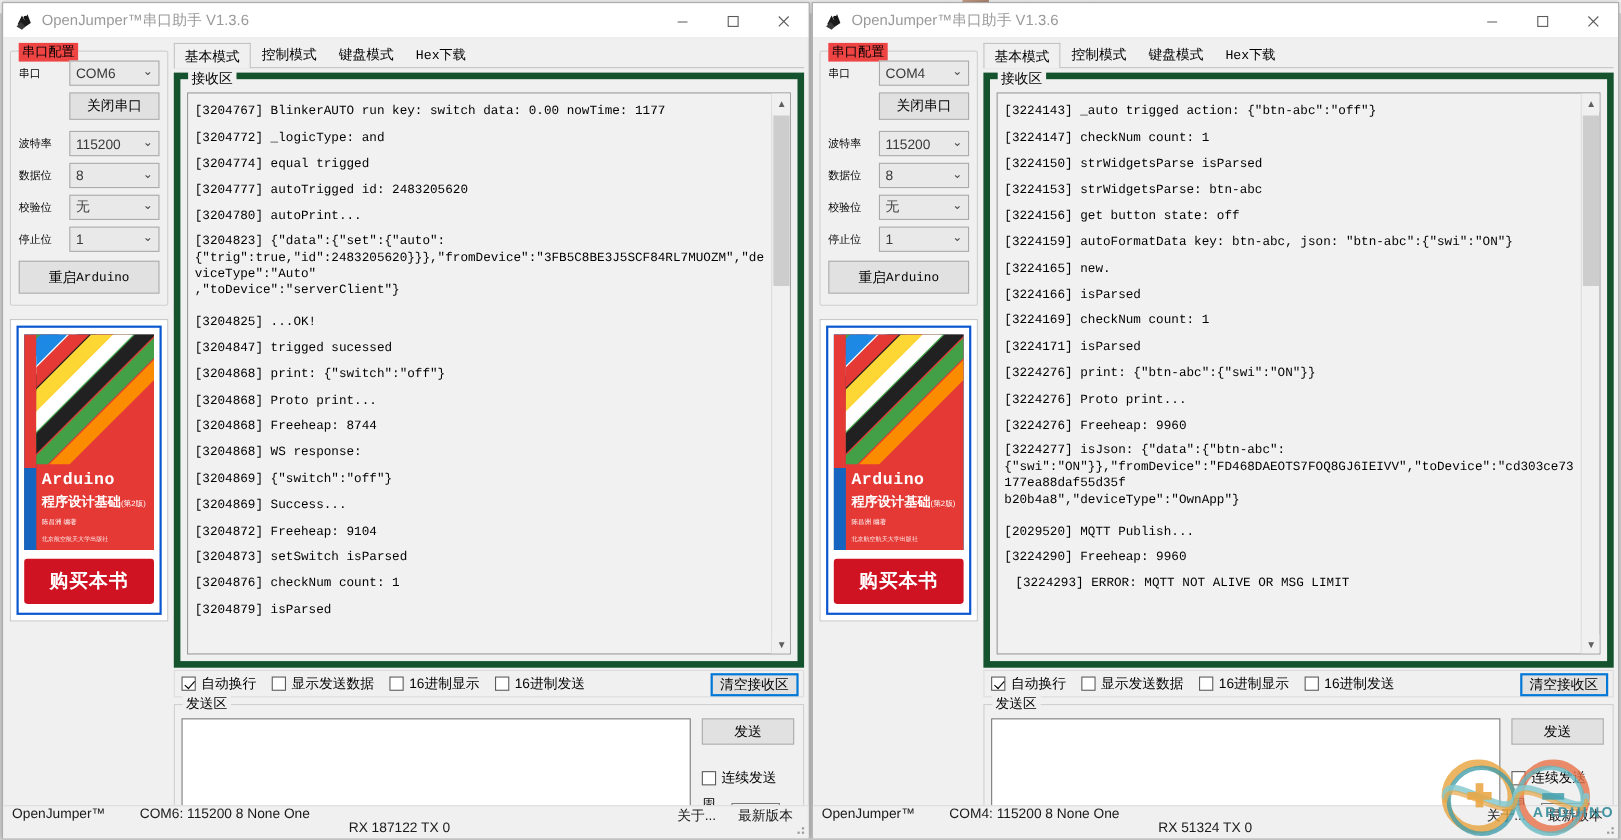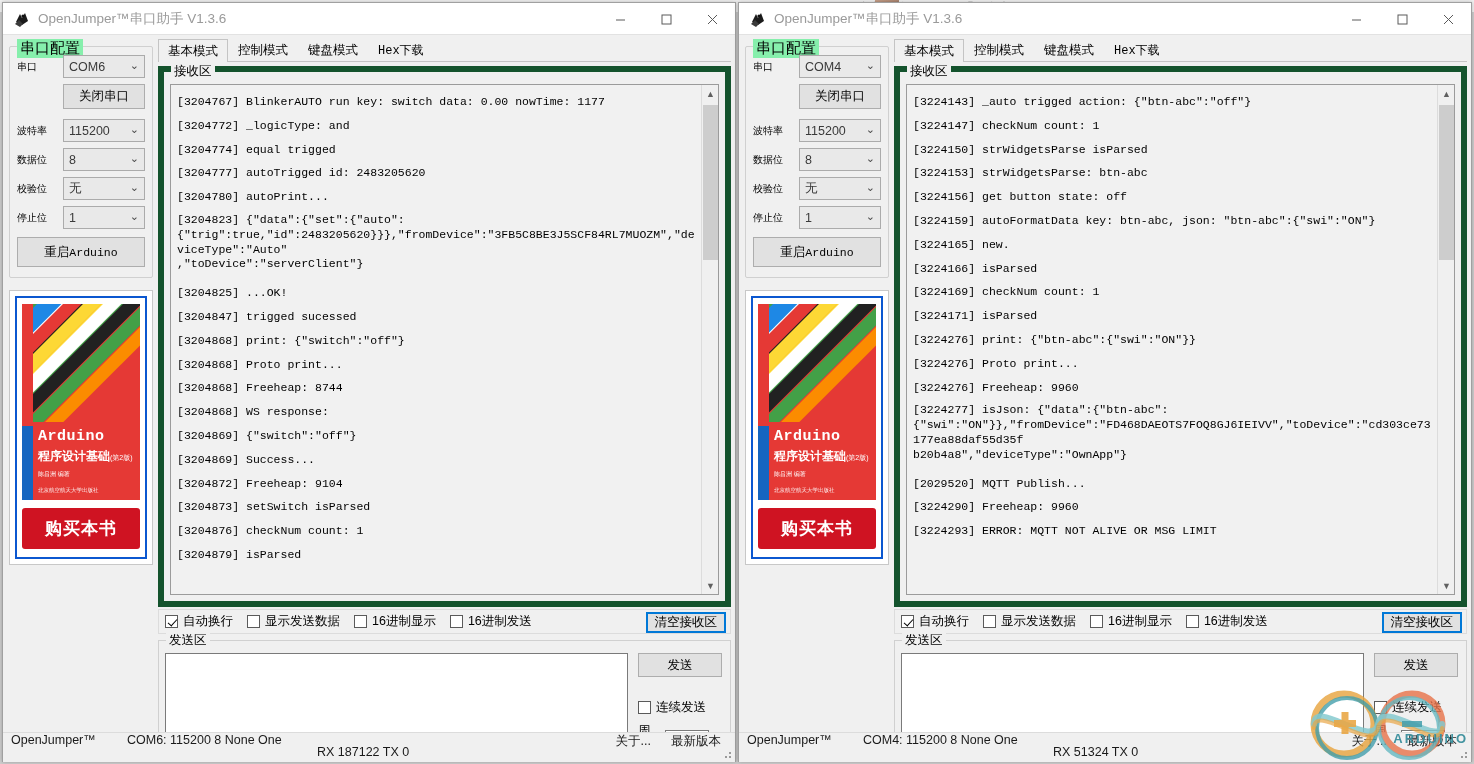--- a/index.html
+++ b/index.html
@@ -69,22 +69,22 @@
 
   .client { position: relative; height: 727px; background: #f0f0f0; }
 
   
   .cfg-col { position: absolute; left: 6px; top: 4px; width: 144px; }
   .groupbox {
     border: 1px solid #d0d0d0; border-radius: 2px;
     padding: 8px 7px 10px 7px; position: relative; margin-top: 7px;
   }
   .groupbox > .legend {
-    position: absolute; top: -8px; left: 7px; background: #86efac;
-    padding: 0 3px; font-size: 15px; color: #000;
+    position: absolute; top: -8px; left: 7px; background: #ef4444;
+    padding: 0 3px; font-size: 12px; color: #000;
   }
   .fieldrow { display: flex; align-items: center; margin-bottom: 6px; }
   .fieldrow .lbl { font-size: 10px; width: 46px; flex: none; color: #000; }
   .combo {
     flex: 1; height: 23px; border: 1px solid #ababab; background: #e9e9e9;
     display: flex; align-items: center; padding-left: 5px;
     font-size: 12.5px; color: #3a3a3a; position: relative;
   }
   .combo .chev {
     position: absolute; right: 5px; top: 50%; transform: translateY(-60%);
@@ -608,21 +608,21 @@
           <div class="tab">
               <span class="mono">Hex下载</span>
             </div>
         </div>
 
         <div class="recv-group">
           <span class="legend">接收区</span>
           <div class="logbox">
             <div class="logtext"><span style="display: block;">[3224143] _auto trigged action: {"btn-abc":"off"}</span><span style="display: block;">[3224147] checkNum count: 1</span><span style="display: block;">[3224150] strWidgetsParse isParsed</span><span style="display: block;">[3224153] strWidgetsParse: btn-abc</span><span style="display: block;">[3224156] get button state: off</span><span style="display: block;">[3224159] autoFormatData key: btn-abc, json: "btn-abc":{"swi":"ON"}</span><span style="display: block;">[3224165] new.</span><span style="display: block;">[3224166] isParsed</span><span style="display: block;">[3224169] checkNum count: 1</span><span style="display: block;">[3224171] isParsed</span><span style="display: block;">[3224276] print: {"btn-abc":{"swi":"ON"}}</span><span style="display: block;">[3224276] Proto print...</span><span style="display: block;">[3224276] Freeheap: 9960</span><span class="wrap">[3224277] isJson: {"data":{"btn-abc":
 {"swi":"ON"}},"fromDevice":"FD468DAEOTS7FOQ8GJ6IEIVV","toDevice":"cd303ce73177ea88daf55d35f
-b20b4a8","deviceType":"OwnApp"}</span><span style="display: block;">[2029520] MQTT Publish...</span><span style="display: block;">[3224290] Freeheap: 9960</span><span style="display: block;">[3224293] ERROR: MQTT NOT ALIVE OR MSG LIMIT</span></div>
+b20b4a8","deviceType":"OwnApp"}</span><span style="display: block;">[2029520] MQTT Publish...</span><span style="display: block;">[3224290] Freeheap: 9960</span><span style="display: block; margin-left: 10px;">[3224293] ERROR: MQTT NOT ALIVE OR MSG LIMIT</span></div>
             <div class="scrollbar">
               <div class="arrow up">▲</div>
               <div class="thumb" style="top:20px;height:155px"></div>
               <div class="arrow down">▼</div>
             </div>
           </div>
         </div>
 
         <div class="optbar">
           <div class="chk">

